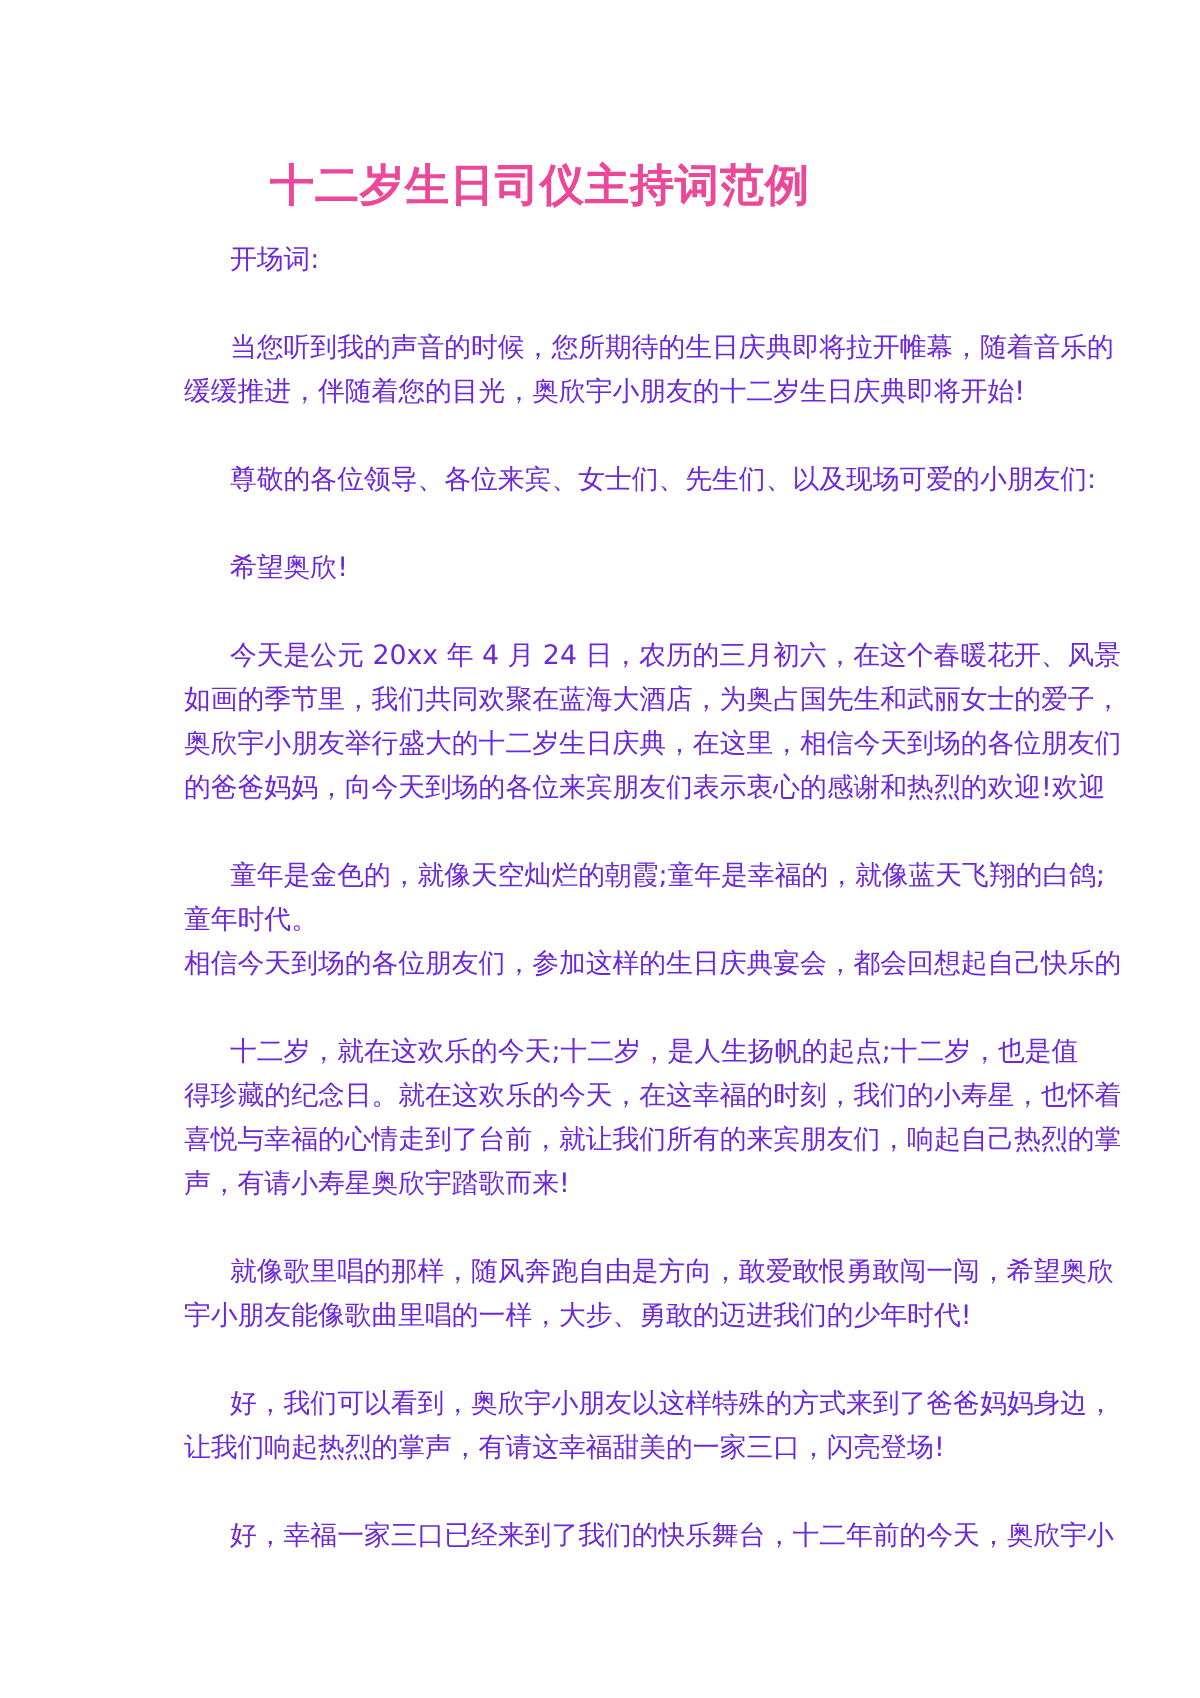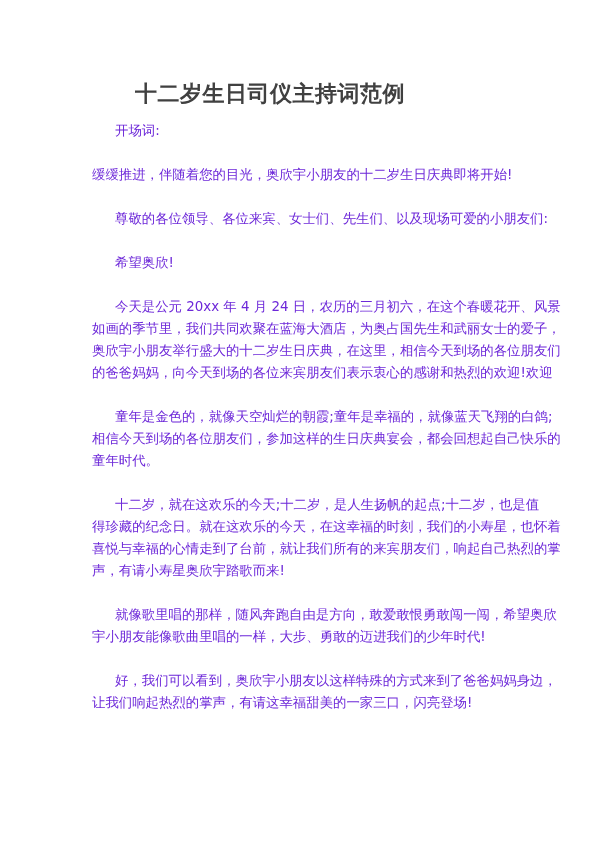--- a/index.html
+++ b/index.html
@@ -25,21 +25,21 @@
     }
     .title {
       position: absolute;
       left: 0;
       top: 80px;
       width: 540px;
       text-align: center;
       font-size: 22px;
       font-weight: bold;
       letter-spacing: 0.5px;
-      color: #404040;
+      color: #ec4899;
       line-height: 28px;
       margin: 0;
     }
     .content {
       position: absolute;
       left: 92px;
       top: 120px;
       width: 430px;
       font-size: 13.4px;
       line-height: 22px;
@@ -63,56 +63,60 @@
 <div class="page">
   <h1 class="title">十二岁生日司仪主持词范例</h1>
 
   <div class="content">
 
     <p class="para">
       <span class="line first">开场词:</span>
     </p>
 
     <p class="para">
+      <span class="line first">当您听到我的声音的时候，您所期待的生日庆典即将拉开帷幕，随着音乐的</span>
       <span class="line">缓缓推进，伴随着您的目光，奥欣宇小朋友的十二岁生日庆典即将开始!</span>
     </p>
 
     <p class="para">
       <span class="line first">尊敬的各位领导、各位来宾、女士们、先生们、以及现场可爱的小朋友们:</span>
     </p>
 
     <p class="para">
       <span class="line first">希望奥欣!</span>
     </p>
 
     <p class="para">
       <span class="line first">今天是公元 20xx 年 4 月 24 日，农历的三月初六，在这个春暖花开、风景</span>
       <span class="line">如画的季节里，我们共同欢聚在蓝海大酒店，为奥占国先生和武丽女士的爱子，</span>
       <span class="line">奥欣宇小朋友举行盛大的十二岁生日庆典，在这里，相信今天到场的各位朋友们</span>
       <span class="line">的爸爸妈妈，向今天到场的各位来宾朋友们表示衷心的感谢和热烈的欢迎!欢迎</span>
     </p>
 
     <p class="para">
       <span class="line first">童年是金色的，就像天空灿烂的朝霞;童年是幸福的，就像蓝天飞翔的白鸽;</span>
+      <span class="line">童年时代。</span>
       <span class="line">相信今天到场的各位朋友们，参加这样的生日庆典宴会，都会回想起自己快乐的</span>
-      <span class="line">童年时代。</span>
     </p>
 
     <p class="para">
       <span class="line first">十二岁，就在这欢乐的今天;十二岁，是人生扬帆的起点;十二岁，也是值</span>
       <span class="line">得珍藏的纪念日。就在这欢乐的今天，在这幸福的时刻，我们的小寿星，也怀着</span>
       <span class="line">喜悦与幸福的心情走到了台前，就让我们所有的来宾朋友们，响起自己热烈的掌</span>
       <span class="line">声，有请小寿星奥欣宇踏歌而来!</span>
     </p>
 
     <p class="para">
       <span class="line first">就像歌里唱的那样，随风奔跑自由是方向，敢爱敢恨勇敢闯一闯，希望奥欣</span>
       <span class="line">宇小朋友能像歌曲里唱的一样，大步、勇敢的迈进我们的少年时代!</span>
     </p>
 
     <p class="para">
       <span class="line first">好，我们可以看到，奥欣宇小朋友以这样特殊的方式来到了爸爸妈妈身边，</span>
       <span class="line">让我们响起热烈的掌声，有请这幸福甜美的一家三口，闪亮登场!</span>
     </p>
 
+    <p class="para">
+      <span class="line first">好，幸福一家三口已经来到了我们的快乐舞台，十二年前的今天，奥欣宇小</span>
+    </p>
 
   </div>
 </div>
 
 </body></html>

